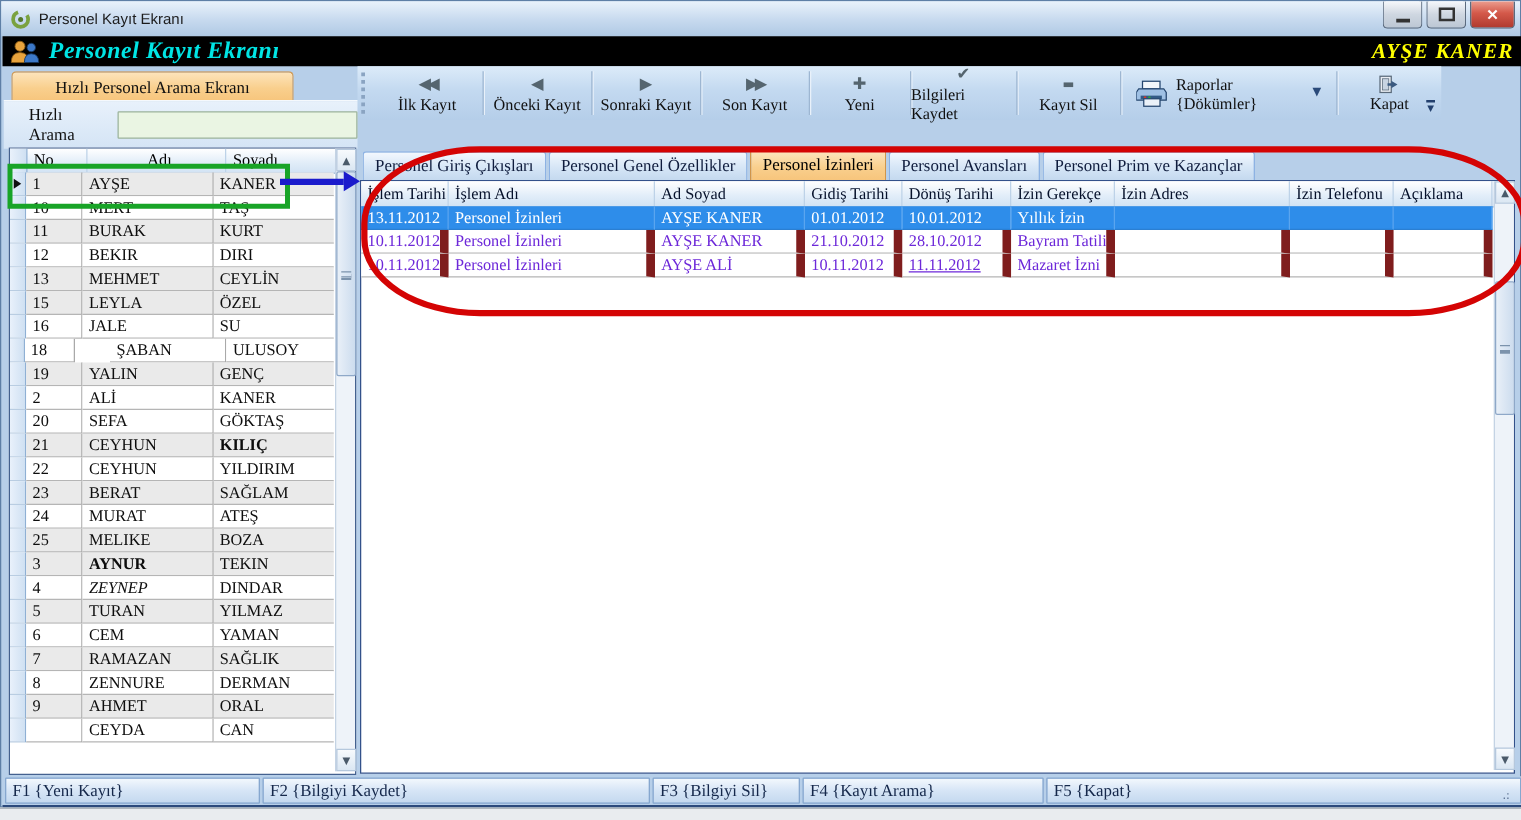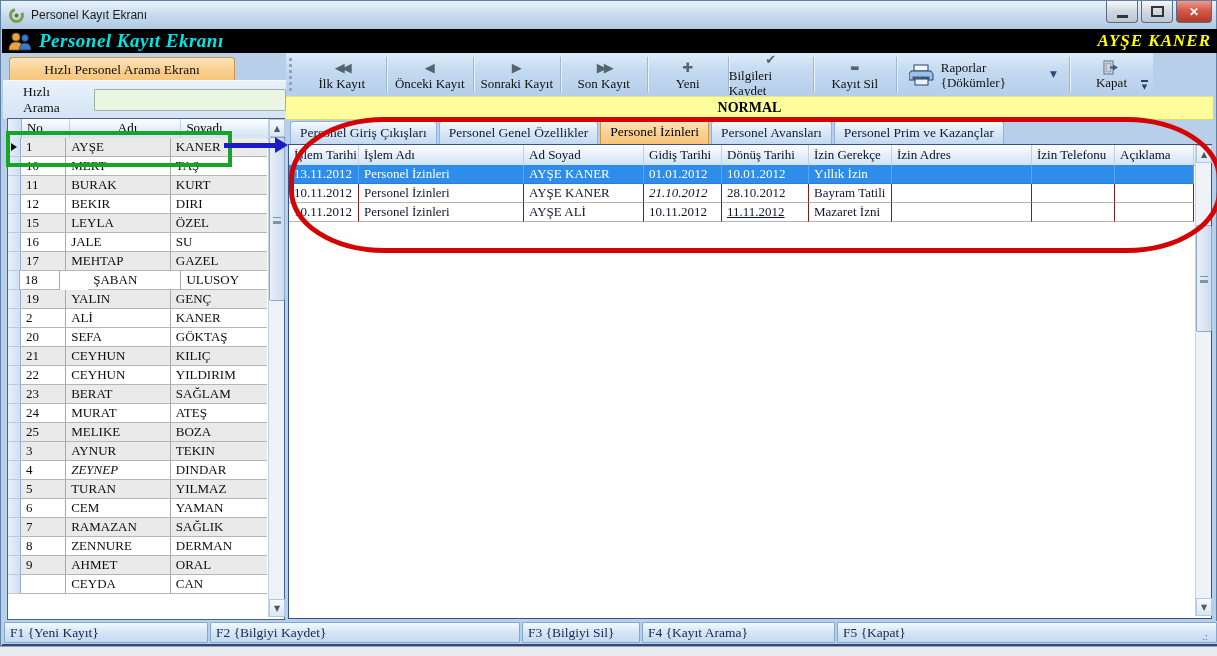--- a/index.html
+++ b/index.html
@@ -107,22 +107,22 @@
         border:1px solid #d0954a;border-bottom:none;color:#000;z-index:3;}
 
   .right-grid{position:absolute;left:287px;top:143px;width:922px;height:473px;
               background:#fff;border:1px solid #33518a;}
   .rg-header{display:flex;height:20px;background:linear-gradient(#ffffff,#e3eef9 55%,#d2e3f4);
              border-bottom:1px solid #8fb0d4;}
   .rg-header .hc{font-size:13px;color:#05102a;padding-left:5px;line-height:19px;
                  border-right:1px solid #bdd2e8;overflow:hidden;white-space:nowrap;box-sizing:border-box;}
   .rg-rows{position:absolute;left:0;top:20px;width:905px;}
   .rrow{display:flex;height:19px;}
-  .rrow .c{font-size:13px;color:#0f172a;line-height:18px;padding-left:5px;
-           border-right:1px solid #7f1d1d;border-bottom:1px solid #b5b5b5;
+  .rrow .c{font-size:13px;color:#6d28d9;line-height:18px;padding-left:5px;
+           border-right:7px solid #7f1d1d;border-bottom:1px solid #b5b5b5;
            overflow:hidden;white-space:nowrap;box-sizing:border-box;background:#fff;}
   .rrow.selected .c{background:#2e8dea;color:#fff;border-right:1px solid #5aa5ef;border-bottom:1px solid #2b7fd2;}
 
   
   .statusbar{position:absolute;left:1px;top:620px;width:1215px;height:25px;
              background:#b7cfe9;border-bottom:2px solid #2c4a7c;display:flex;padding-top:1px;box-sizing:border-box;}
   .fseg{height:21px;margin-left:2px;background:linear-gradient(#f3f8fd,#d6e5f6 50%,#c5d9ef);
         border:1px solid #86a7cf;border-radius:1px;font-size:13.5px;color:#15284b;
         display:flex;align-items:center;padding-left:5px;box-sizing:border-box;}
   .resize-grip{position:absolute;right:3px;bottom:4px;width:10px;height:10px;color:#53688a;font-size:9px;line-height:9px;font-family:"DejaVu Sans",sans-serif;}
@@ -242,23 +242,20 @@
         </svg>
       </span>
       <span>Kapat</span>
     </span>
     <span class="overflow-btn">
       <span class="bar"></span>
       <span class="vee">▼</span>
     </span>
   </div>
 
-  <div class="normalbar">
-    <span>NORMAL</span>
-  </div>
 
   <div class="left-tab">
     <span>Hızlı Personel Arama Ekranı</span>
   </div>
 
   <div class="search-panel">
     <label>Hızlı Arama</label>
     <input class="search-input" type="text" value="" style="">
   </div>
 
@@ -291,36 +288,36 @@
           <span class="c" style="width: 98px; border-right: none;">KURT</span>
         </div>
         <div class="lrow white">
           <span class="sel"></span>
           <span class="c" style="width: 42px;">12</span>
           <span class="c" style="width: 106px;">BEKIR</span>
           <span class="c" style="width: 98px; border-right: none;">DIRI</span>
         </div>
         <div class="lrow gray">
           <span class="sel"></span>
+          <span class="c" style="width: 42px;">13</span>
+          <span class="c" style="width: 106px;">MEHMET</span>
+          <span class="c" style="width: 98px; border-right: none;">CEYLİN</span>
+        </div>
+        <div class="lrow gray">
+          <span class="sel"></span>
           <span class="c" style="width: 42px;">15</span>
           <span class="c" style="width: 106px;">LEYLA</span>
           <span class="c" style="width: 98px; border-right: none;">ÖZEL</span>
         </div>
         <div class="lrow white">
           <span class="sel"></span>
           <span class="c" style="width: 42px;">16</span>
           <span class="c" style="width: 106px;">JALE</span>
           <span class="c" style="width: 98px; border-right: none;">SU</span>
         </div>
-        <div class="lrow gray">
-          <span class="sel"></span>
-          <span class="c" style="width: 42px;">17</span>
-          <span class="c" style="width: 106px;">MEHTAP</span>
-          <span class="c" style="width: 98px; border-right: none;">GAZEL</span>
-        </div>
         <div class="lrow white">
           <span class="sel"></span>
           <span class="c" style="width: 42px;">18</span>
           <span class="c" style="width: 106px; margin-left: 28px;">ŞABAN</span>
           <span class="c" style="width: 98px; border-right: none;">ULUSOY</span>
         </div>
         <div class="lrow gray">
           <span class="sel"></span>
           <span class="c" style="width: 42px;">19</span>
           <span class="c" style="width: 106px;">YALIN</span>
@@ -335,21 +332,21 @@
         <div class="lrow white">
           <span class="sel"></span>
           <span class="c" style="width: 42px;">20</span>
           <span class="c" style="width: 106px;">SEFA</span>
           <span class="c" style="width: 98px; border-right: none;">GÖKTAŞ</span>
         </div>
         <div class="lrow gray">
           <span class="sel"></span>
           <span class="c" style="width: 42px;">21</span>
           <span class="c" style="width: 106px;">CEYHUN</span>
-          <span class="c" style="width: 98px; border-right: none;">KILIÇ</span>
+          <span class="c" style="width: 98px; border-right: none; font-weight: bold;">KILIÇ</span>
         </div>
         <div class="lrow white">
           <span class="sel"></span>
           <span class="c" style="width: 42px;">22</span>
           <span class="c" style="width: 106px;">CEYHUN</span>
           <span class="c" style="width: 98px; border-right: none;">YILDIRIM</span>
         </div>
         <div class="lrow gray">
           <span class="sel"></span>
           <span class="c" style="width: 42px;">23</span>
@@ -364,21 +361,21 @@
         </div>
         <div class="lrow gray">
           <span class="sel"></span>
           <span class="c" style="width: 42px;">25</span>
           <span class="c" style="width: 106px;">MELIKE</span>
           <span class="c" style="width: 98px; border-right: none;">BOZA</span>
         </div>
         <div class="lrow gray">
           <span class="sel"></span>
           <span class="c" style="width: 42px;">3</span>
-          <span class="c" style="width: 106px;">AYNUR</span>
+          <span class="c" style="width: 106px; font-weight: bold;">AYNUR</span>
           <span class="c" style="width: 98px; border-right: none;">TEKIN</span>
         </div>
         <div class="lrow white">
           <span class="sel"></span>
           <span class="c" style="width: 42px;">4</span>
           <span class="c" style="width: 106px; font-style: italic;">ZEYNEP</span>
           <span class="c" style="width: 98px; border-right: none;">DINDAR</span>
         </div>
         <div class="lrow gray">
           <span class="sel"></span>
@@ -455,21 +452,21 @@
           <span class="c" style="width: 87px;">10.01.2012</span>
           <span class="c" style="width: 83px;">Yıllık İzin</span>
           <span class="c" style="width: 140px;"></span>
           <span class="c" style="width: 83px;"></span>
           <span class="c" style="width: 79px;"></span>
         </div>
         <div class="rrow">
           <span class="c" style="width: 70px;">10.11.2012</span>
           <span class="c" style="width: 165px;">Personel İzinleri</span>
           <span class="c" style="width: 120px;">AYŞE KANER</span>
-          <span class="c" style="width: 78px; font-style: italic;">21.10.2012</span>
+          <span class="c" style="width: 78px;">21.10.2012</span>
           <span class="c" style="width: 87px;">28.10.2012</span>
           <span class="c" style="width: 83px;">Bayram Tatili</span>
           <span class="c" style="width: 140px;"></span>
           <span class="c" style="width: 83px;"></span>
           <span class="c" style="width: 79px;"></span>
         </div>
         <div class="rrow">
           <span class="c" style="width: 70px;">10.11.2012</span>
           <span class="c" style="width: 165px;">Personel İzinleri</span>
           <span class="c" style="width: 120px;">AYŞE ALİ</span>

